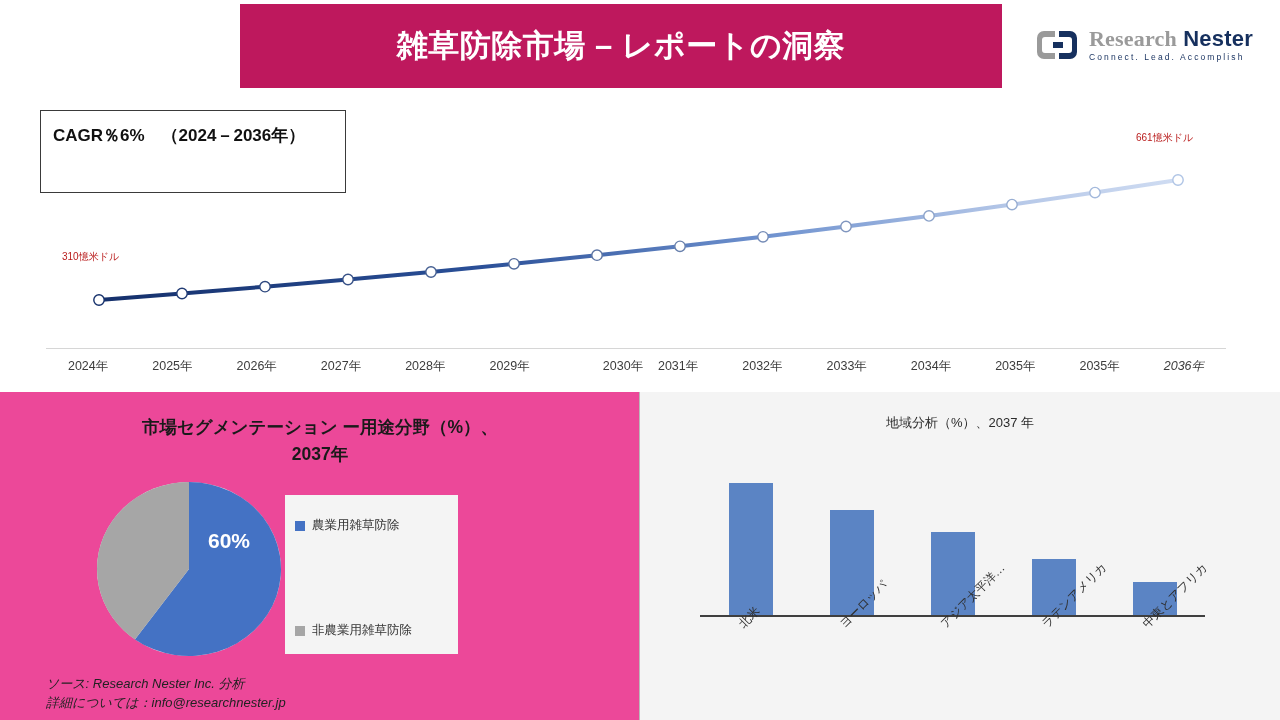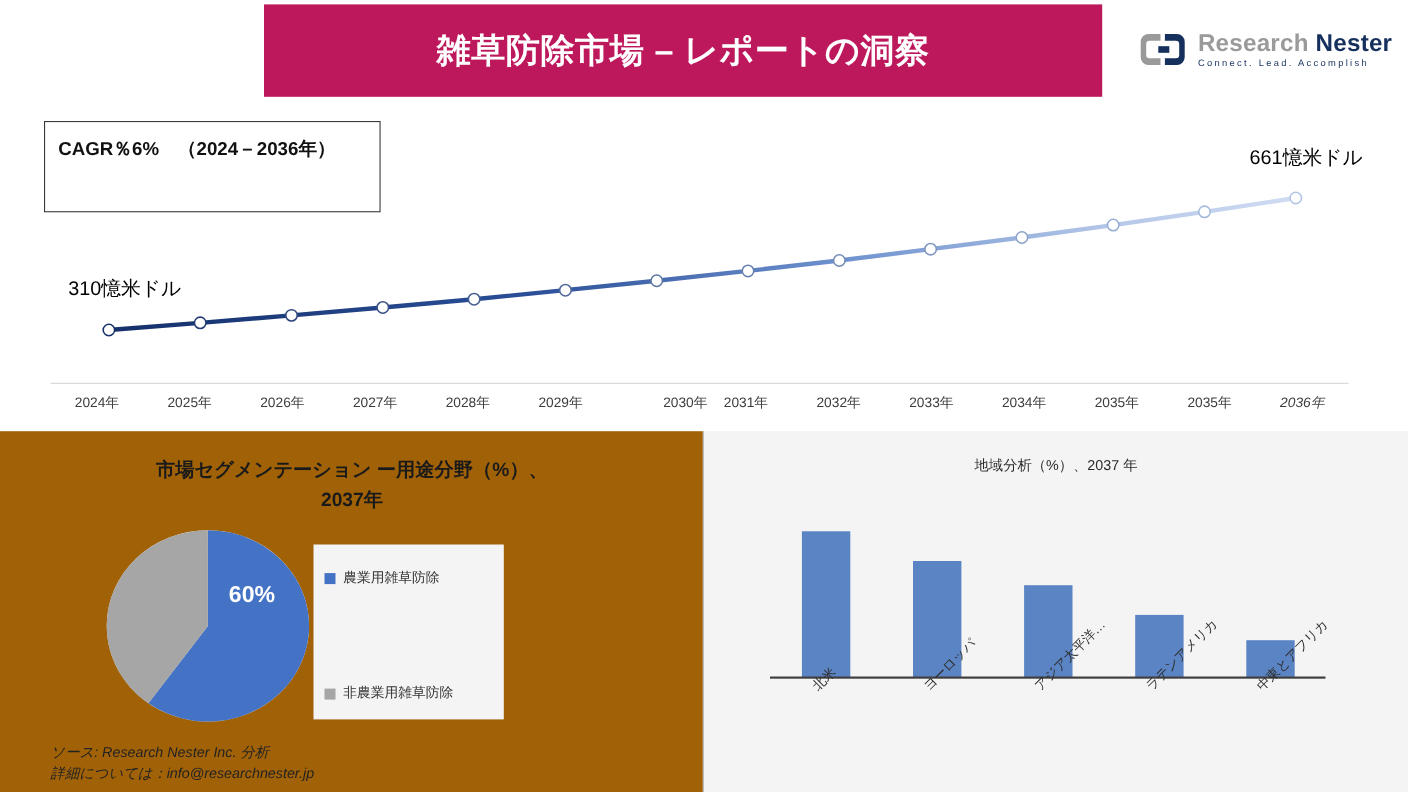--- a/index.html
+++ b/index.html
@@ -52,21 +52,21 @@
     height: 34px;
     flex: 0 0 auto;
   }
   .logo-text { line-height: 1; }
   .logo-name {
     font-size: 22px;
     font-weight: 700;
     letter-spacing: 0.2px;
     white-space: nowrap;
   }
-  .logo-name .lr { color: #9a9a9a; }
+  .logo-name .lr { color: #9a9a9a; font-family: Liberation Serif, serif; }
   .logo-name .ln { color: #16305e; }
   .logo-tag {
     margin-top: 3px;
     font-size: 8.5px;
     font-weight: 400;
     letter-spacing: 2.1px;
     color: #16305e;
     white-space: nowrap;
   }
 
@@ -94,22 +94,22 @@
   
   .line-chart {
     position: absolute;
     left: 0;
     top: 100px;
     width: 1280px;
     height: 290px;
   }
   .lc-label {
     position: absolute;
-    font-size: 18px;
-    color: #000000;
+    font-size: 10px;
+    color: #b91c1c;
     white-space: nowrap;
   }
   .lc-label.start { left: 62px; top: 150px; }
   .lc-label.end   { left: 1136px; top: 31px; }
 
   .axis-line {
     position: absolute;
     left: 46px;
     top: 248px;
     width: 1180px;
@@ -131,21 +131,21 @@
     white-space: nowrap;
   }
 
   
   .pie-panel {
     position: absolute;
     left: 0;
     top: 392px;
     width: 639px;
     height: 328px;
-    background: #a16207;
+    background: #ec4899;
   }
   .pie-title {
     position: absolute;
     left: 50px;
     top: 22px;
     width: 540px;
     text-align: center;
     font-size: 17.5px;
     font-weight: 700;
     color: #1a1a1a;

